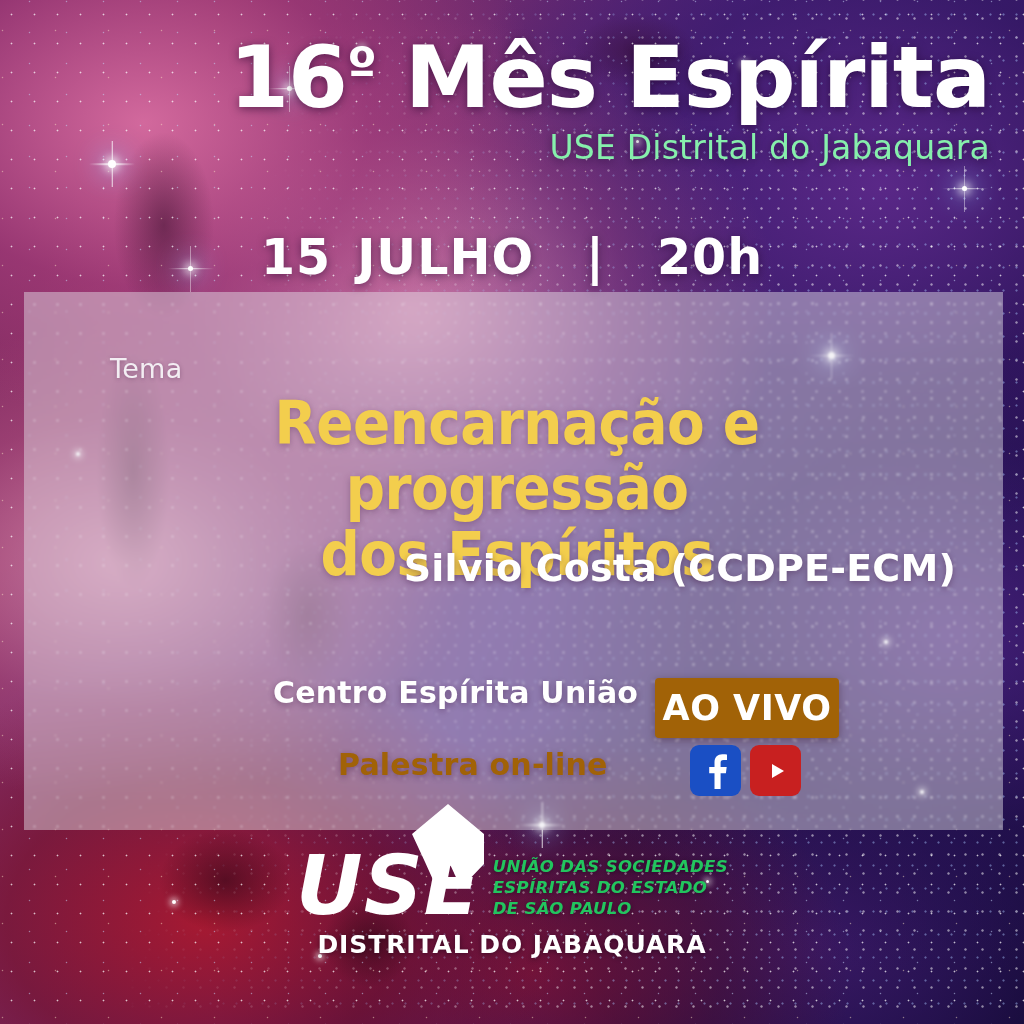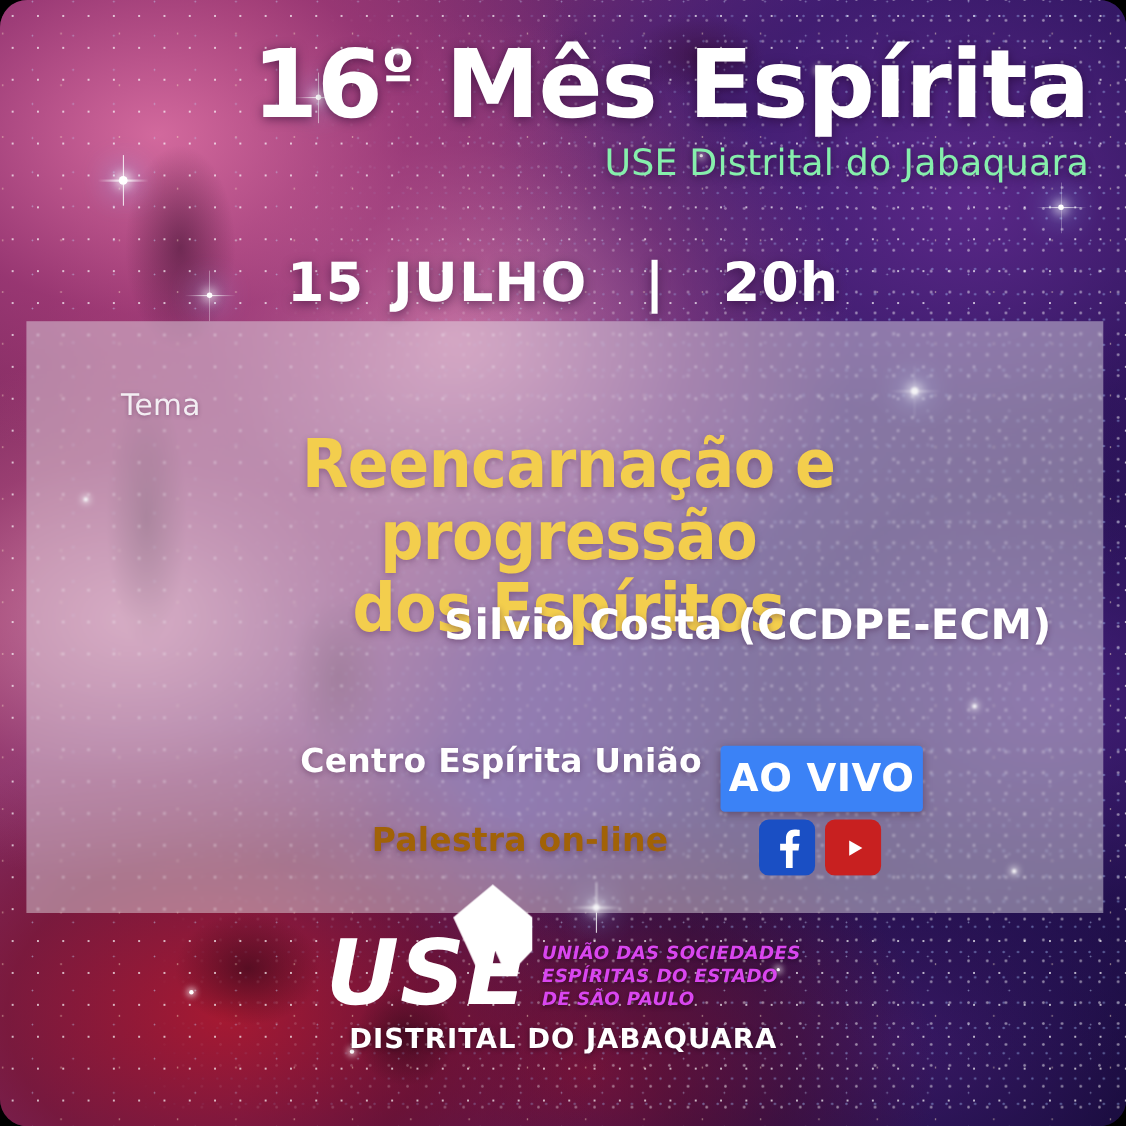--- a/index.html
+++ b/index.html
@@ -7,21 +7,20 @@
     margin: 0;
     padding: 0;
     background: #000;
   }
   #poster {
     position: relative;
     width: 1024px;
     height: 1024px;
     overflow: hidden;
     font-family: "DejaVu Sans", "Liberation Sans", sans-serif;
-    border-radius: 25px;
     -webkit-font-smoothing: antialiased;
   }
 
   
   .bg-base {
     position: absolute;
     inset: 0;
     background:
       radial-gradient(ellipse 55% 40% at 14% 12%,  rgba(214,108,160,0.95) 0%, rgba(168,62,126,0.55) 40%, rgba(120,36,96,0.0) 72%),
       radial-gradient(ellipse 48% 38% at 40% 30%,  rgba(224,140,180,0.80) 0%, rgba(175,78,132,0.40) 45%, rgba(120,36,96,0.0) 75%),
@@ -212,21 +211,21 @@
     text-shadow: 0 2px 6px rgba(60,20,60,.4);
   }
 
   
   .live-badge {
     position: absolute;
     left: 655px;
     top: 678px;
     width: 184px;
     height: 60px;
-    background: #3b82f6;
+    background: #a16207;
     border-radius: 4px;
     display: flex;
     align-items: center;
     justify-content: center;
     z-index: 7;
     box-shadow: 0 2px 8px rgba(40,0,20,.35);
   }
   .live-badge span {
     color: #fff;
     font-size: 35px;
@@ -281,21 +280,21 @@
   .logo-arrow {
     position: absolute;
     left: 116px;
     top: -44px;
     width: 72px;
     height: 84px;
   }
   .logo-desc {
     margin-left: 12px;
     margin-bottom: 4px;
-    color: #d946ef;
+    color: #22c55e;
     font-size: 16.5px;
     font-weight: 700;
     line-height: 1.26;
     letter-spacing: .35px;
     text-align: left;
     text-shadow: 0 1px 4px rgba(20,0,20,.5);
   }
   .logo-district {
     margin-top: 7px;
     color: #ffffff;

